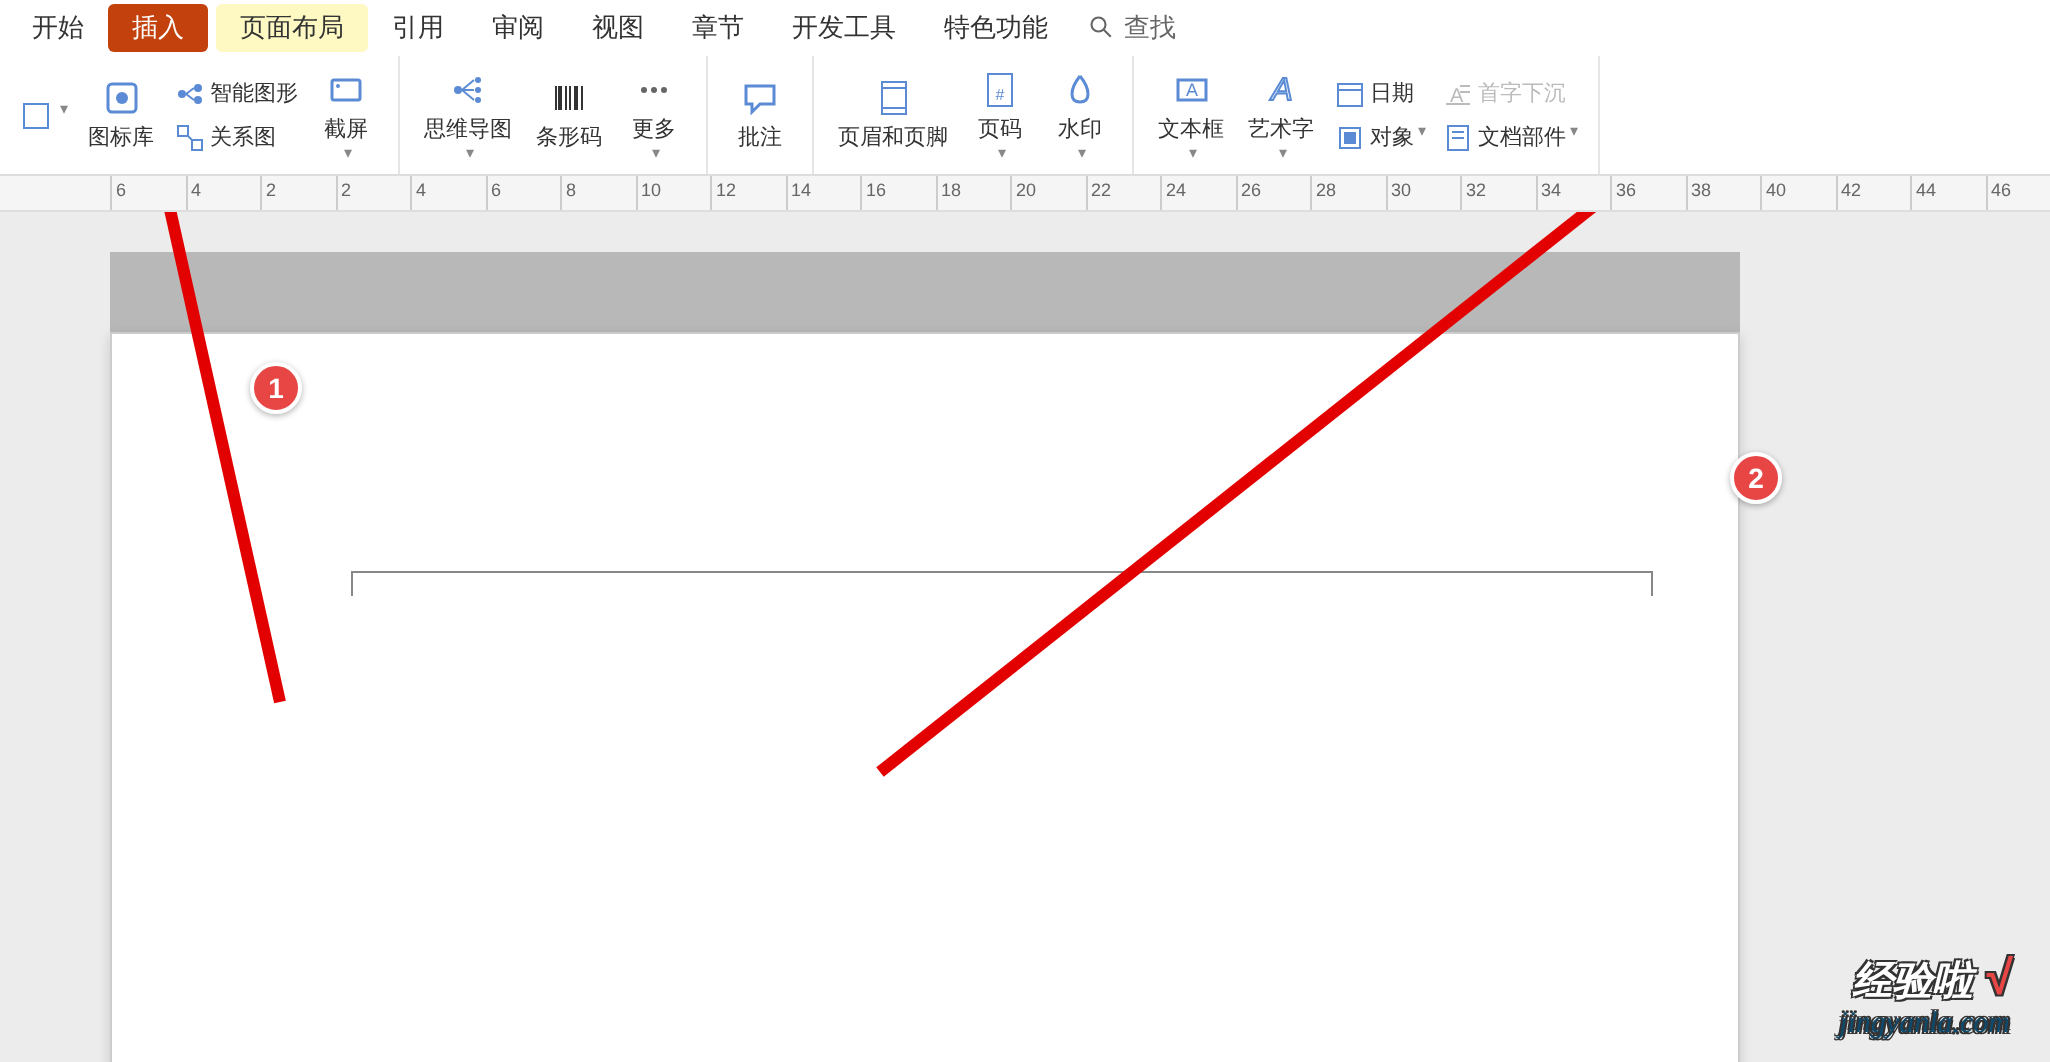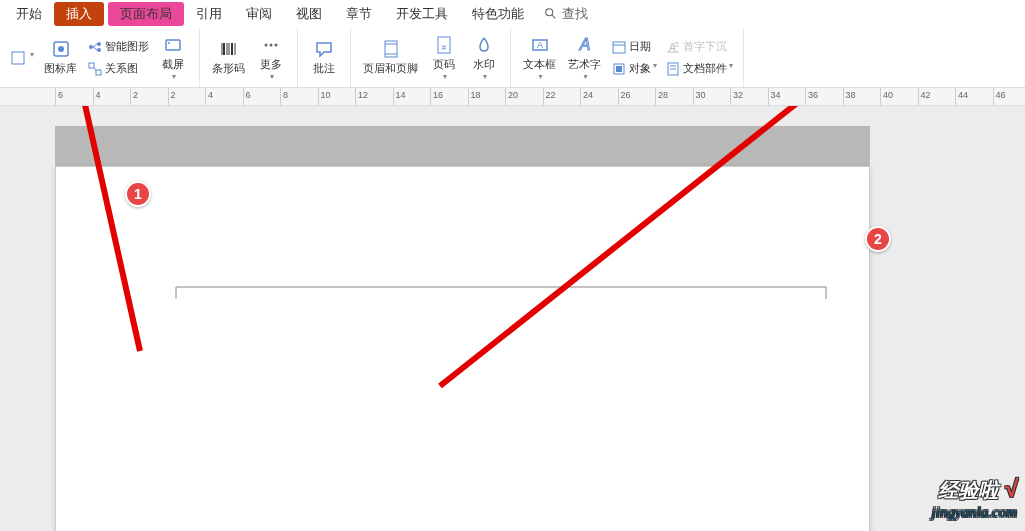--- a/index.html
+++ b/index.html
@@ -1,21 +1,21 @@
 <!DOCTYPE html>
 <html><head>
   <meta charset="utf-8">
   <style>
     * { margin: 0; padding: 0; box-sizing: border-box; font-family: "Microsoft YaHei", sans-serif; }
     body { width: 1025px; height: 531px; background: #fff; overflow: hidden; position: relative; }
     
     .tabs { display: flex; align-items: center; height: 28px; padding-left: 4px; background: #fff; }
     .tab { padding: 3px 12px; font-size: 13px; color: #333; cursor: pointer; }
     .tab.active { background: #c2410c; color: #fff; border-radius: 3px; }
-    .tab.secondary { background: #ec4899; border-radius: 3px; margin-left: 4px; }
+    .tab.secondary { background: #fef9c3; border-radius: 3px; margin-left: 4px; }
     .search { display: flex; align-items: center; margin-left: 8px; color: #666; font-size: 13px; }
     .search-icon { width: 14px; height: 14px; margin-right: 4px; }
     
     .toolbar { display: flex; height: 60px; border-bottom: 1px solid #ddd; background: #fff; }
     .group { display: flex; align-items: center; padding: 0 6px; border-right: 1px solid #e5e5e5; }
     .btn { display: flex; flex-direction: column; align-items: center; justify-content: center; padding: 2px 6px; font-size: 11px; color: #333; cursor: pointer; min-width: 40px; }
     .btn .ic { width: 20px; height: 20px; margin-bottom: 2px; display: flex; align-items: center; justify-content: center; }
     .btn-sm { display: flex; align-items: flex-start; font-size: 11px; color: #333; padding: 2px 4px; cursor: pointer; }
     .btn-sm .ic { width: 16px; height: 16px; margin-right: 2px; }
     .stack { display: flex; flex-direction: column; justify-content: center; gap: 2px; }
@@ -32,21 +32,21 @@
     .page { position: absolute; left: 55px; top: 60px; width: 815px; height: 400px; background: #fff; border: 1px solid #ccc; box-shadow: 0 2px 6px rgba(0,0,0,0.15); }
     .header-line { position: absolute; left: 120px; top: 118px; width: 650px; height: 12px; }
     .header-line svg { width: 100%; height: 100%; }
     
     .badge { position: absolute; width: 26px; height: 26px; border-radius: 50%; background: #e84545; border: 2px solid #fff; color: #fff; font-weight: bold; font-size: 14px; display: flex; align-items: center; justify-content: center; box-shadow: 0 1px 3px rgba(0,0,0,0.3); }
     .b1 { left: 125px; top: 75px; }
     .b2 { left: 865px; top: 120px; }
     
     .arrow { position: absolute; pointer-events: none; }
     
-    .watermark { position: absolute; right: 8px; bottom: 10px; text-align: right; }
+    .watermark { position: absolute; right: 20px; bottom: 10px; text-align: right; }
     .wm1 { font-size: 20px; font-weight: bold; font-style: italic; color: #fff; text-shadow: -1px -1px 0 #333, 1px -1px 0 #333, -1px 1px 0 #333, 1px 1px 0 #333; }
     .wm1 .check { color: #e84545; font-size: 24px; }
     .wm2 { font-size: 15px; font-style: italic; color: #0c4a6e; text-shadow: -1px -1px 0 #333, 1px -1px 0 #333, -1px 1px 0 #333, 1px 1px 0 #333; font-family: Liberation Serif, serif; }
     
     svg { overflow: visible; }
   </style>
 </head>
 <body>
 
 <div class="tabs">
@@ -111,20 +111,34 @@
           <svg viewBox="0 0 20 20">
             <rect x="3" y="5" width="14" height="10" rx="1" fill="none" stroke="#5b8bd4" stroke-width="1.5"></rect>
             <circle cx="6" cy="8" r="1" fill="#5b8bd4"></circle>
           </svg>
         </span>
       <span>截屏</span>
     </div>
   </div>
 
   <div class="group">
+    <div class="btn drop">
+      <span class="ic">
+          <svg viewBox="0 0 20 20">
+            <circle cx="5" cy="10" r="2" fill="#5b8bd4"></circle>
+            <circle cx="15" cy="5" r="1.5" fill="#5b8bd4"></circle>
+            <circle cx="15" cy="10" r="1.5" fill="#5b8bd4"></circle>
+            <circle cx="15" cy="15" r="1.5" fill="#5b8bd4"></circle>
+            <line x1="7" y1="10" x2="13" y2="5" stroke="#5b8bd4"></line>
+            <line x1="7" y1="10" x2="13" y2="10" stroke="#5b8bd4"></line>
+            <line x1="7" y1="10" x2="13" y2="15" stroke="#5b8bd4"></line>
+          </svg>
+        </span>
+      <span>思维导图</span>
+    </div>
     <div class="btn">
       <span class="ic">
           <svg viewBox="0 0 20 20">
             <line x1="3" y1="4" x2="3" y2="16" stroke="#333" stroke-width="1"></line>
             <line x1="5" y1="4" x2="5" y2="16" stroke="#333" stroke-width="2"></line>
             <line x1="8" y1="4" x2="8" y2="16" stroke="#333" stroke-width="1"></line>
             <line x1="10" y1="4" x2="10" y2="16" stroke="#333" stroke-width="1"></line>
             <line x1="13" y1="4" x2="13" y2="16" stroke="#333" stroke-width="2"></line>
             <line x1="16" y1="4" x2="16" y2="16" stroke="#333" stroke-width="1"></line>
           </svg>

